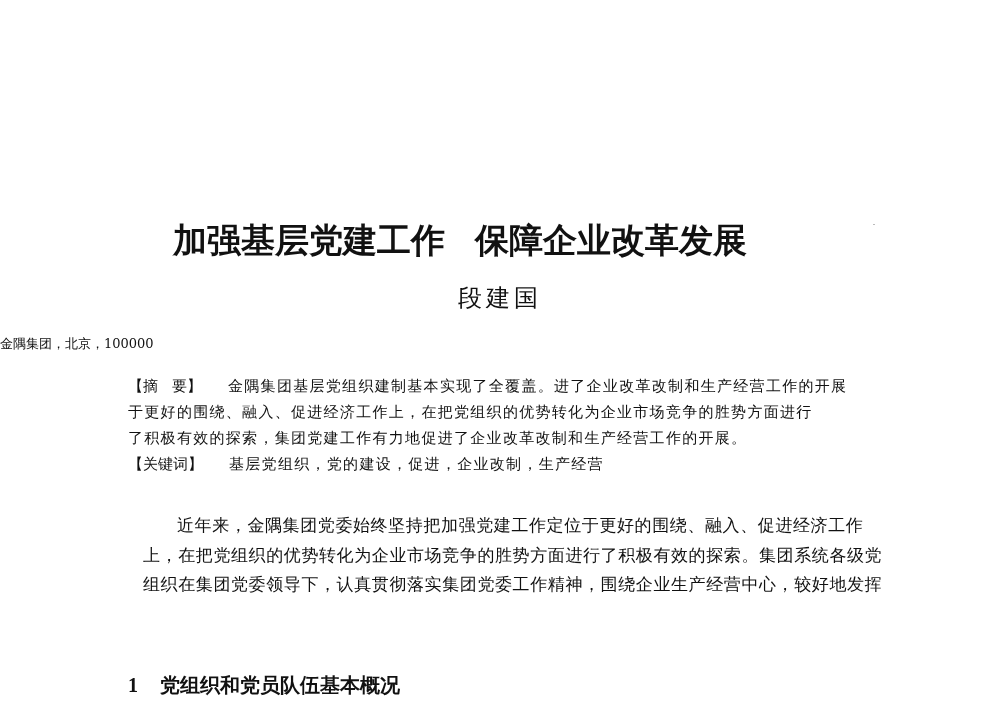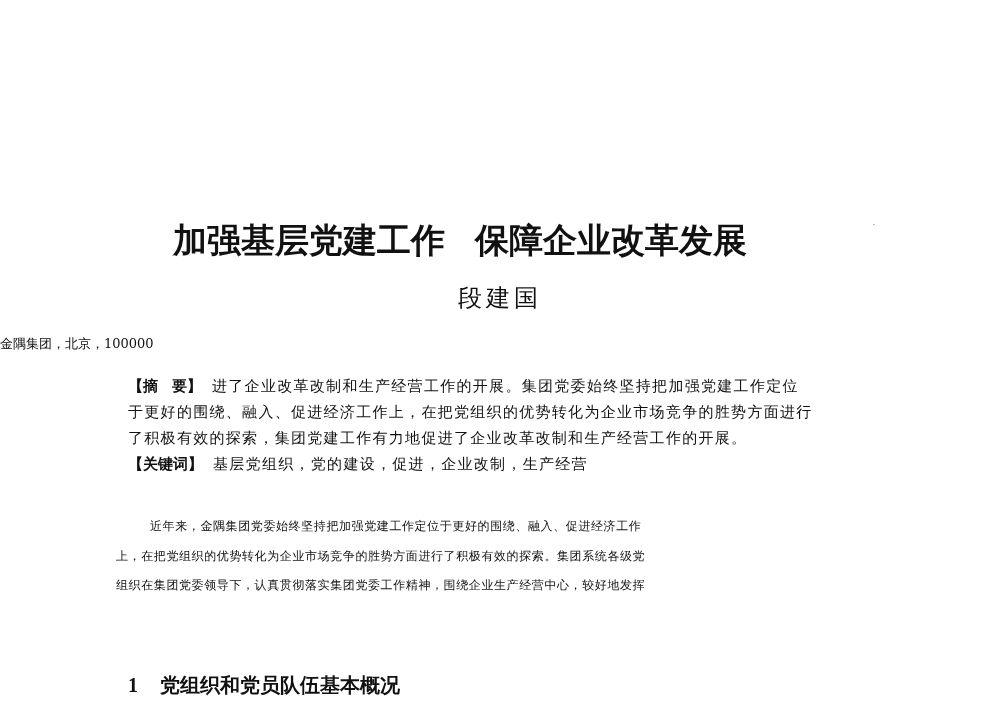--- a/index.html
+++ b/index.html
@@ -54,32 +54,32 @@
       left: 128px;
       width: 760px;
       top: 373px;
       font-size: 15px;
       line-height: 26px;
       letter-spacing: 1.3px;
     }
     .abstract .line { white-space: nowrap; height: 26px; }
     .label {
       font-family: "DejaVu Sans", "Liberation Sans", sans-serif;
-      font-weight: bold;
+      font-weight: normal;
       letter-spacing: 0;
-      margin-right: 10px;
+      margin-right: 26px;
     }
     .label .sp { display: inline-block; width: 14px; }
     .body-text {
       position: absolute;
-      left: 116px;
+      left: 143px;
       width: 760px;
       top: 512px;
-      font-family: Liberation Sans, sans-serif;
-      font-size: 12px;
+      font-family: Liberation Mono, monospace;
+      font-size: 17px;
       line-height: 29.5px;
       letter-spacing: 0.6px;
     }
     .body-text .line { white-space: nowrap; height: 29.5px; }
     .body-text .indent { padding-left: 34px; }
     .section {
       position: absolute;
       left: 128px;
       top: 672px;
       font-family: "DejaVu Sans", "Liberation Sans", sans-serif;
@@ -108,21 +108,21 @@
   <h1 class="title" style="margin:0;">
     <span>加强基层党建工作</span><span class="gap"></span><span>保障企业改革发展</span>
   </h1>
 
   <div class="author">段建国</div>
 
   <div class="affil">金隅集团，北京，100000</div>
 
   <div class="abstract">
     <div class="line">
-      <span class="label"><span>【摘</span><span class="sp"></span><span>要】</span></span><span>进了企业改革改制和生产经营工作的开展。集团党委始终坚持把加强党建工作定位</span>
+      <span class="label"><span>【摘</span><span class="sp"></span><span>要】</span></span><span>金隅集团基层党组织建制基本实现了全覆盖。进了企业改革改制和生产经营工作的开展</span>
     </div>
     <div class="line">于更好的围绕、融入、促进经济工作上，在把党组织的优势转化为企业市场竞争的胜势方面进行</div>
     <div class="line">了积极有效的探索，集团党建工作有力地促进了企业改革改制和生产经营工作的开展。</div>
     <div class="line">
       <span class="label">【关键词】</span><span>基层党组织，党的建设，促进，企业改制，生产经营</span>
     </div>
   </div>
 
   <div class="body-text">
     <div class="line indent">近年来，金隅集团党委始终坚持把加强党建工作定位于更好的围绕、融入、促进经济工作</div>

